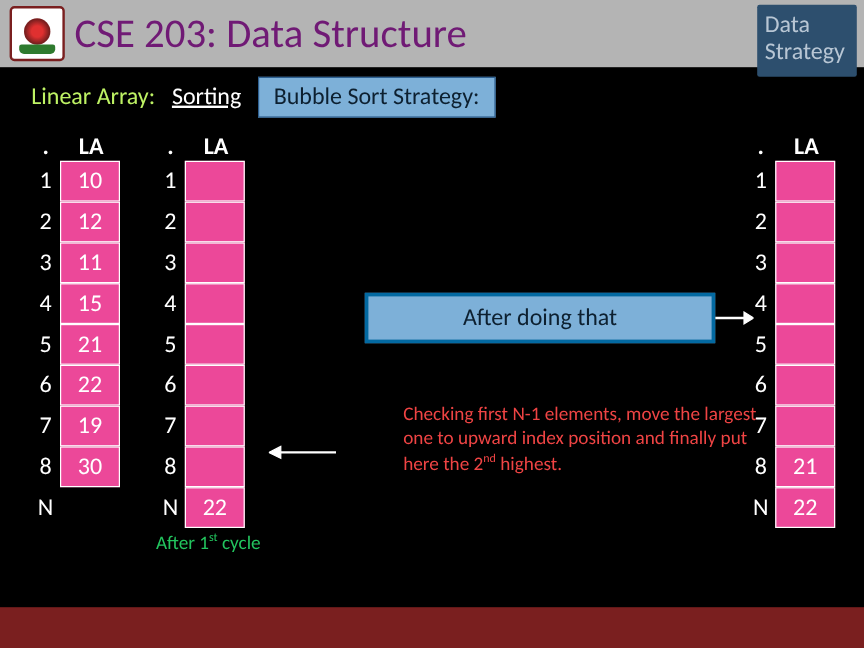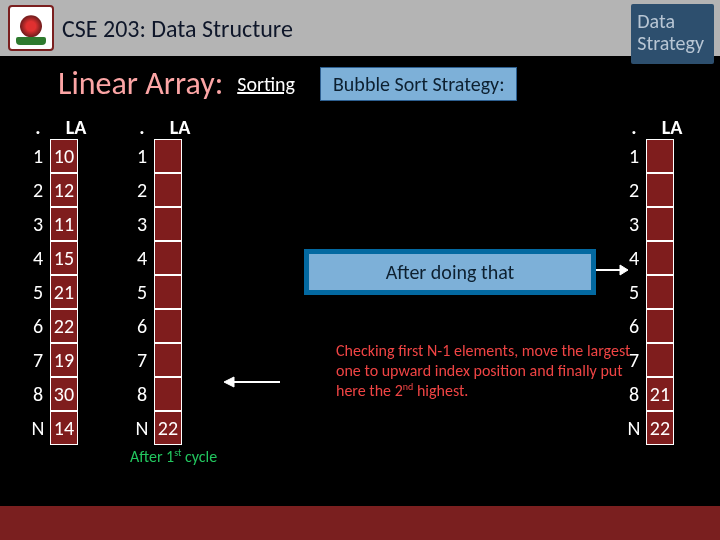--- a/index.html
+++ b/index.html
@@ -2,48 +2,48 @@
 <html><head>
 <meta charset="utf-8">
 <style>
   * { margin: 0; padding: 0; box-sizing: border-box; }
   body { width: 720px; height: 540px; background: #000; font-family: Calibri, Arial, sans-serif; overflow: hidden; position: relative; }
 
   .header { display: flex; align-items: center; background: #b4b4b4; height: 56px; padding-left: 8px; }
   .logo { width: 46px; height: 46px; background: #fff; border: 2px solid #7a1f1f; border-radius: 4px; margin-right: 8px; position: relative; }
   .logo::before { content:""; position:absolute; left:50%; top:50%; transform:translate(-50%,-58%); width:22px; height:22px; border-radius:50%; background: radial-gradient(#e03030 30%, #7a1f1f 65%); }
   .logo::after { content:""; position:absolute; left:6px; right:6px; bottom:4px; height:8px; background:#2e7a2e; border-radius:2px 2px 4px 4px; }
-  .course-title { font-size: 24px; color: #0f172a; font-weight: 400; }
+  .course-title { font-size: 34px; color: #701a75; font-weight: 400; }
 
   .corner-label { position: absolute; top: 4px; right: 6px; background: #2d4f6e; color: #b8c6d4; padding: 6px 10px 10px 6px; font-size: 20px; line-height: 1.1; border-radius: 2px; text-align: left; }
 
   .subhead-row { display: flex; align-items: center; gap: 14px; padding: 8px 0 4px 26px; }
-  .subhead { color: #fca5a5; font-size: 32px; margin-left: 32px; }
+  .subhead { color: #bef264; font-size: 20px; }
   .sorting { color: #fff; font-size: 20px; text-decoration: underline; text-align: center; }
-  .badge { background: #7db0d8; color: #0d2030; font-size: 20px; padding: 4px 12px; border: 1px solid #2d5f90; margin-left: 11px; }
+  .badge { background: #7db0d8; color: #0d2030; font-size: 20px; padding: 4px 12px; border: 1px solid #2d5f90; }
 
   .content { position: relative; height: 430px; }
 
   .arraybox { position: absolute; }
   .ab1 { left: 26px; top: 8px; }
   .ab2 { left: 130px; top: 8px; }
   .ab3 { right: 22px; top: 8px; }
 
   .arr-head { display: flex; font-size: 20px; color: #fff; font-weight: 700; }
   .arr-head .idxh { width: 24px; text-align: center; }
   .arr-head .valh { width: 52px; text-align: center; }
 
   .arr-row { display: flex; align-items: stretch; }
   .arr-row .idx { width: 24px; color: #fff; font-size: 20px; text-align: center; line-height: 34px; }
-  .arr-row .cell { width: 28px; height: 34px; border: 1px solid #fff; background: #7f1d1d; color: #fff; font-size: 20px; display: flex; align-items: center; justify-content: center; }
+  .arr-row .cell { width: 50px; height: 34px; border: 1px solid #fff; background: #ec4899; color: #fff; font-size: 20px; display: flex; align-items: center; justify-content: center; }
 
   .after-label { position: absolute; left: 130px; top: 340px; color: #22c55e; font-size: 16px; width: 90px; line-height: 1.15; }
   .after-label sup { font-size: 10px; }
 
-  .mid-bubble { position: absolute; left: 304px; top: 142px; width: 292px; background: #7db0d8; color: #0d2030; border: 5px solid #0369a1; text-align: center; font-size: 20px; padding: 6px 0; }
+  .mid-bubble { position: absolute; left: 304px; top: 142px; width: 292px; background: #7db0d8; color: #0d2030; border: 3px solid #0369a1; text-align: center; font-size: 20px; padding: 6px 0; }
 
   .arrow { position: absolute; stroke: #fff; fill: #fff; }
 
   .note { position: absolute; left: 292px; top: 234px; width: 300px; color: #ef4444; font-size: 16px; line-height: 1.25; margin-left: 44px; }
   .note sup { font-size: 10px; }
 
   .footer { position: absolute; left: 0; right: 0; bottom: 0; height: 34px; background: #7a1f1f; }
 </style>
 </head>
 <body>
@@ -99,21 +99,20 @@
         <div class="arr-row">
           <div class="idx">7</div>
           <div class="cell">19</div>
         </div>
         <div class="arr-row">
           <div class="idx">8</div>
           <div class="cell">30</div>
         </div>
         <div class="arr-row">
           <div class="idx">N</div>
-          <div class="cell">14</div>
         </div>
       </div>
   </div>
 
   <div class="arraybox ab2">
     <div class="arr-head">
       <div class="idxh">.</div>
       <div class="valh">LA</div>
     </div>
     <div id="arr2-body">

